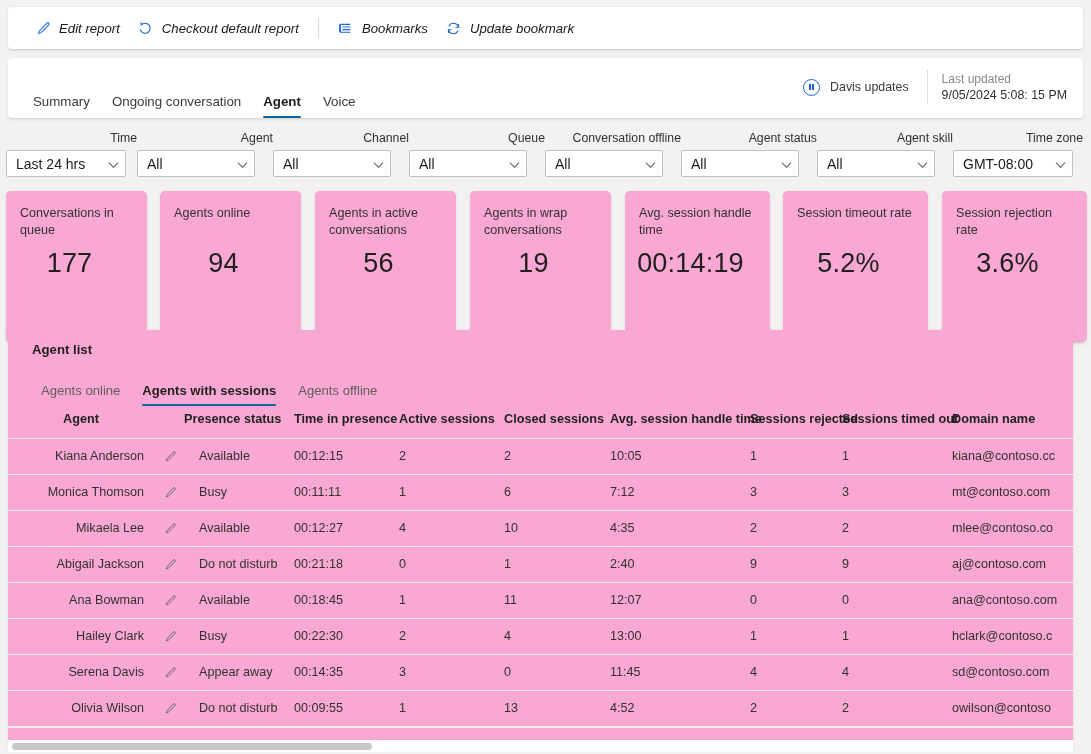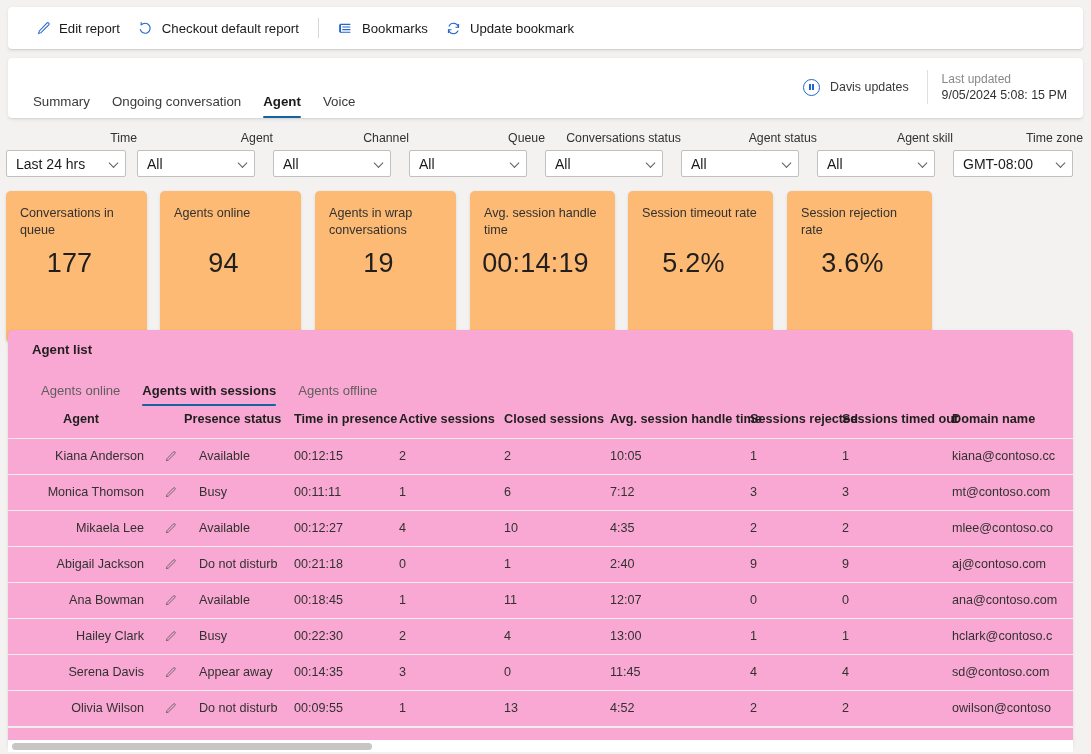--- a/index.html
+++ b/index.html
@@ -11,20 +11,21 @@
     overflow: hidden;
   }
   .page { position: relative; width: 1091px; height: 754px; background: #f3f2f1; }
 
   
   .cmdbar {
     position: absolute; left: 8px; top: 7px; width: 1075px; height: 42px;
     background: #ffffff; border-radius: 4px;
     display: flex; align-items: center; padding-left: 18px;
     box-shadow: 0 0.3px 0.9px rgba(0,0,0,.07), 0 1.6px 3.6px rgba(0,0,0,.08);
+    font-style: italic;
   }
   .cmd-item {
     display: flex; align-items: center; gap: 8px;
     height: 30px; padding: 0 9px; border-radius: 3px; cursor: pointer;
     font-size: 13.2px; color: #1b1a19; white-space: nowrap;
   }
   .cmd-icon { width: 16px; height: 16px; display:flex; align-items:center; justify-content:center; color:#2266cc; flex:0 0 auto;}
   .cmd-sep { width: 1px; height: 20px; background: #d9d7d5; margin: 0 10px; }
 
   
@@ -71,21 +72,21 @@
   }
   .chev {
     position: absolute; right: 8px; top: 50%; width: 7px; height: 7px;
     border-right: 1.2px solid #605e5c; border-bottom: 1.2px solid #605e5c;
     transform: translateY(-65%) rotate(45deg);
   }
 
   
   .kpis { position: absolute; left: 0px; top: 191px; width: 1091px; display: flex; }
   .kpi {
-    background: #fdba74; border-radius: 5px; height: 151px;
+    background: #f9a8d4; border-radius: 5px; height: 151px;
     position: relative; padding: 14px 14px 0 14px;
     box-shadow: 0 0.3px 0.9px rgba(0,0,0,.09), 0 1.6px 3.6px rgba(0,0,0,.09);
   }
   .kpi-title { font-size: 12.6px; color: #323130; line-height: 1.32; }
   .kpi-val {
     position: absolute; left: 0; right: 14px; top: 57px;
     text-align: center; font-size: 27px; color: #201f1e; font-weight: 400;
     letter-spacing: .2px;
   }
 
@@ -239,21 +240,21 @@
       </div>
     </div>
     <div class="filter" style="width:136px">
       <div class="filter-lbl">Queue</div>
       <div class="select" style="width:118px">
         <span>All</span>
         <span class="chev"></span>
       </div>
     </div>
     <div class="filter" style="width:136px">
-      <div class="filter-lbl">Conversations status</div>
+      <div class="filter-lbl">Conversation offline</div>
       <div class="select" style="width:118px">
         <span>All</span>
         <span class="chev"></span>
       </div>
     </div>
     <div class="filter" style="width:136px">
       <div class="filter-lbl">Agent status</div>
       <div class="select" style="width:118px">
         <span>All</span>
         <span class="chev"></span>
@@ -276,20 +277,24 @@
   </div>
 
   <div class="kpis">
     <div class="kpi" style="width:141px;margin-left:6px;">
       <div class="kpi-title">Conversations in queue</div>
       <div class="kpi-val">177</div>
     </div>
     <div class="kpi" style="width:141px;margin-left:13px;">
       <div class="kpi-title">Agents online</div>
       <div class="kpi-val">94</div>
+    </div>
+    <div class="kpi" style="width:141px;margin-left:14px;">
+      <div class="kpi-title">Agents in active conversations</div>
+      <div class="kpi-val">56</div>
     </div>
     <div class="kpi" style="width:141px;margin-left:14px;">
       <div class="kpi-title">Agents in wrap conversations</div>
       <div class="kpi-val">19</div>
     </div>
     <div class="kpi" style="width:145px;margin-left:14px;">
       <div class="kpi-title">Avg. session handle time</div>
       <div class="kpi-val">00:14:19</div>
     </div>
     <div class="kpi" style="width:145px;margin-left:13px;">

